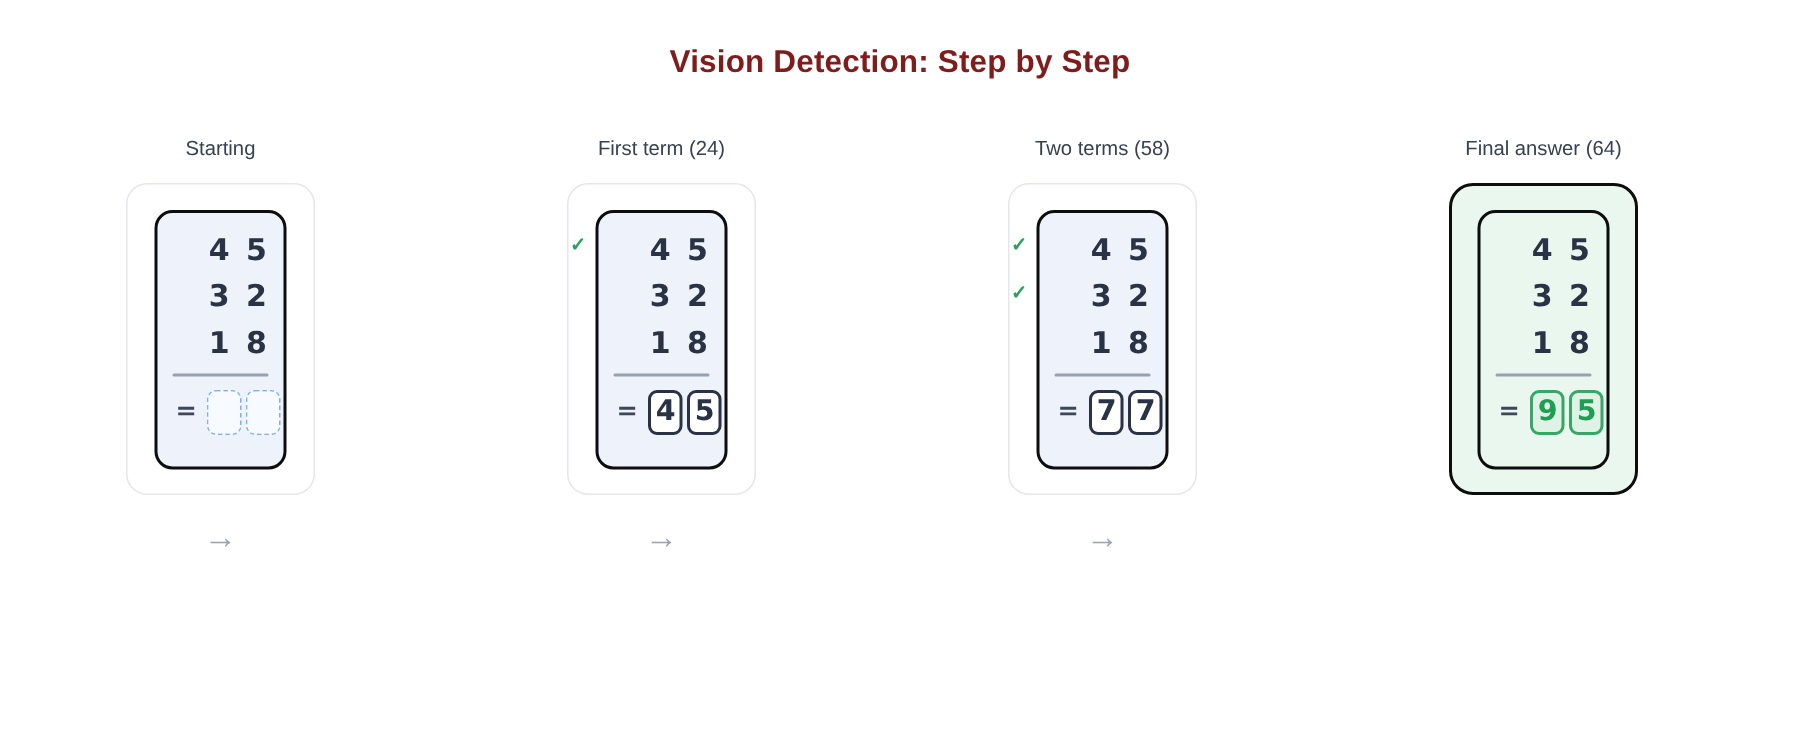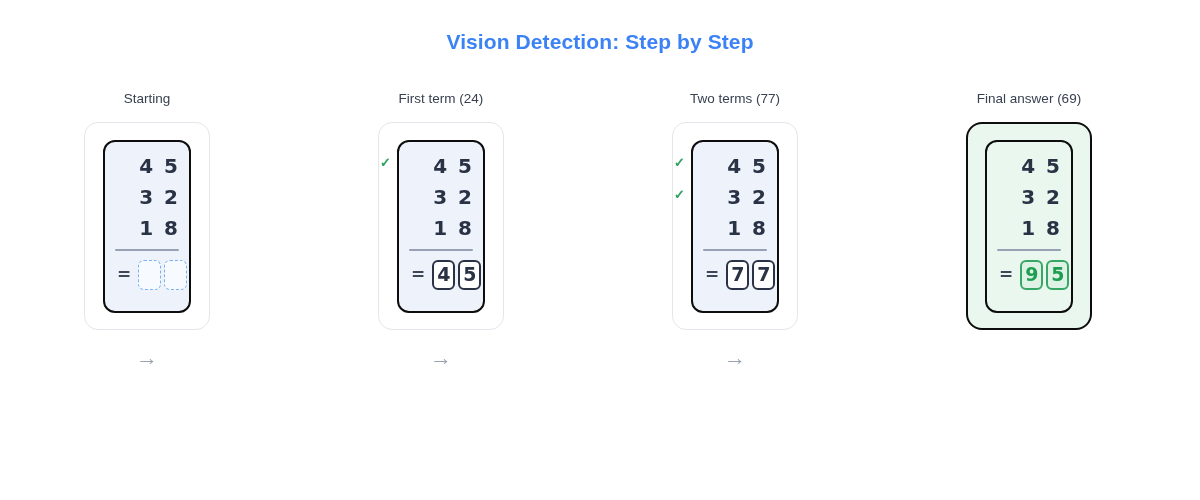--- a/index.html
+++ b/index.html
@@ -3,21 +3,21 @@
 <meta charset="utf-8">
 <style>
   * { box-sizing: border-box; margin: 0; padding: 0; }
   html, body { width: 1200px; height: 500px; background: #ffffff; overflow: hidden; }
   body { font-family: "Liberation Sans", sans-serif; }
 
   .title {
     text-align: center;
     font-size: 21px;
     font-weight: 700;
-    color: #3b82f6;
+    color: #7f1d1d;
     margin-top: 30px;
     letter-spacing: 0.1px;
   }
 
   .steps-row {
     display: flex;
     justify-content: flex-start;
     margin-top: 37px;
   }
   .step-col {
@@ -195,21 +195,21 @@
           <span class="equals">=</span>
           <span class="abox filled">4</span>
           <span class="abox filled">5</span>
         </div>
       </div>
     </div>
     <div class="arrow">→</div>
   </section>
 
   <section class="step-col">
-    <div class="step-label">Two terms (77)</div>
+    <div class="step-label">Two terms (58)</div>
     <div class="outer-card">
       <div class="checks">
         <span>✓</span>
         <span>✓</span>
       </div>
       <div class="inner-card">
         <div class="digit-row">
           <span class="digit">4</span>
           <span class="digit">5</span>
         </div>
@@ -226,21 +226,21 @@
           <span class="equals">=</span>
           <span class="abox filled">7</span>
           <span class="abox filled">7</span>
         </div>
       </div>
     </div>
     <div class="arrow">→</div>
   </section>
 
   <section class="step-col final">
-    <div class="step-label">Final answer (69)</div>
+    <div class="step-label">Final answer (64)</div>
     <div class="outer-card">
       <div class="inner-card">
         <div class="digit-row">
           <span class="digit">4</span>
           <span class="digit">5</span>
         </div>
         <div class="digit-row">
           <span class="digit">3</span>
           <span class="digit">2</span>
         </div>

